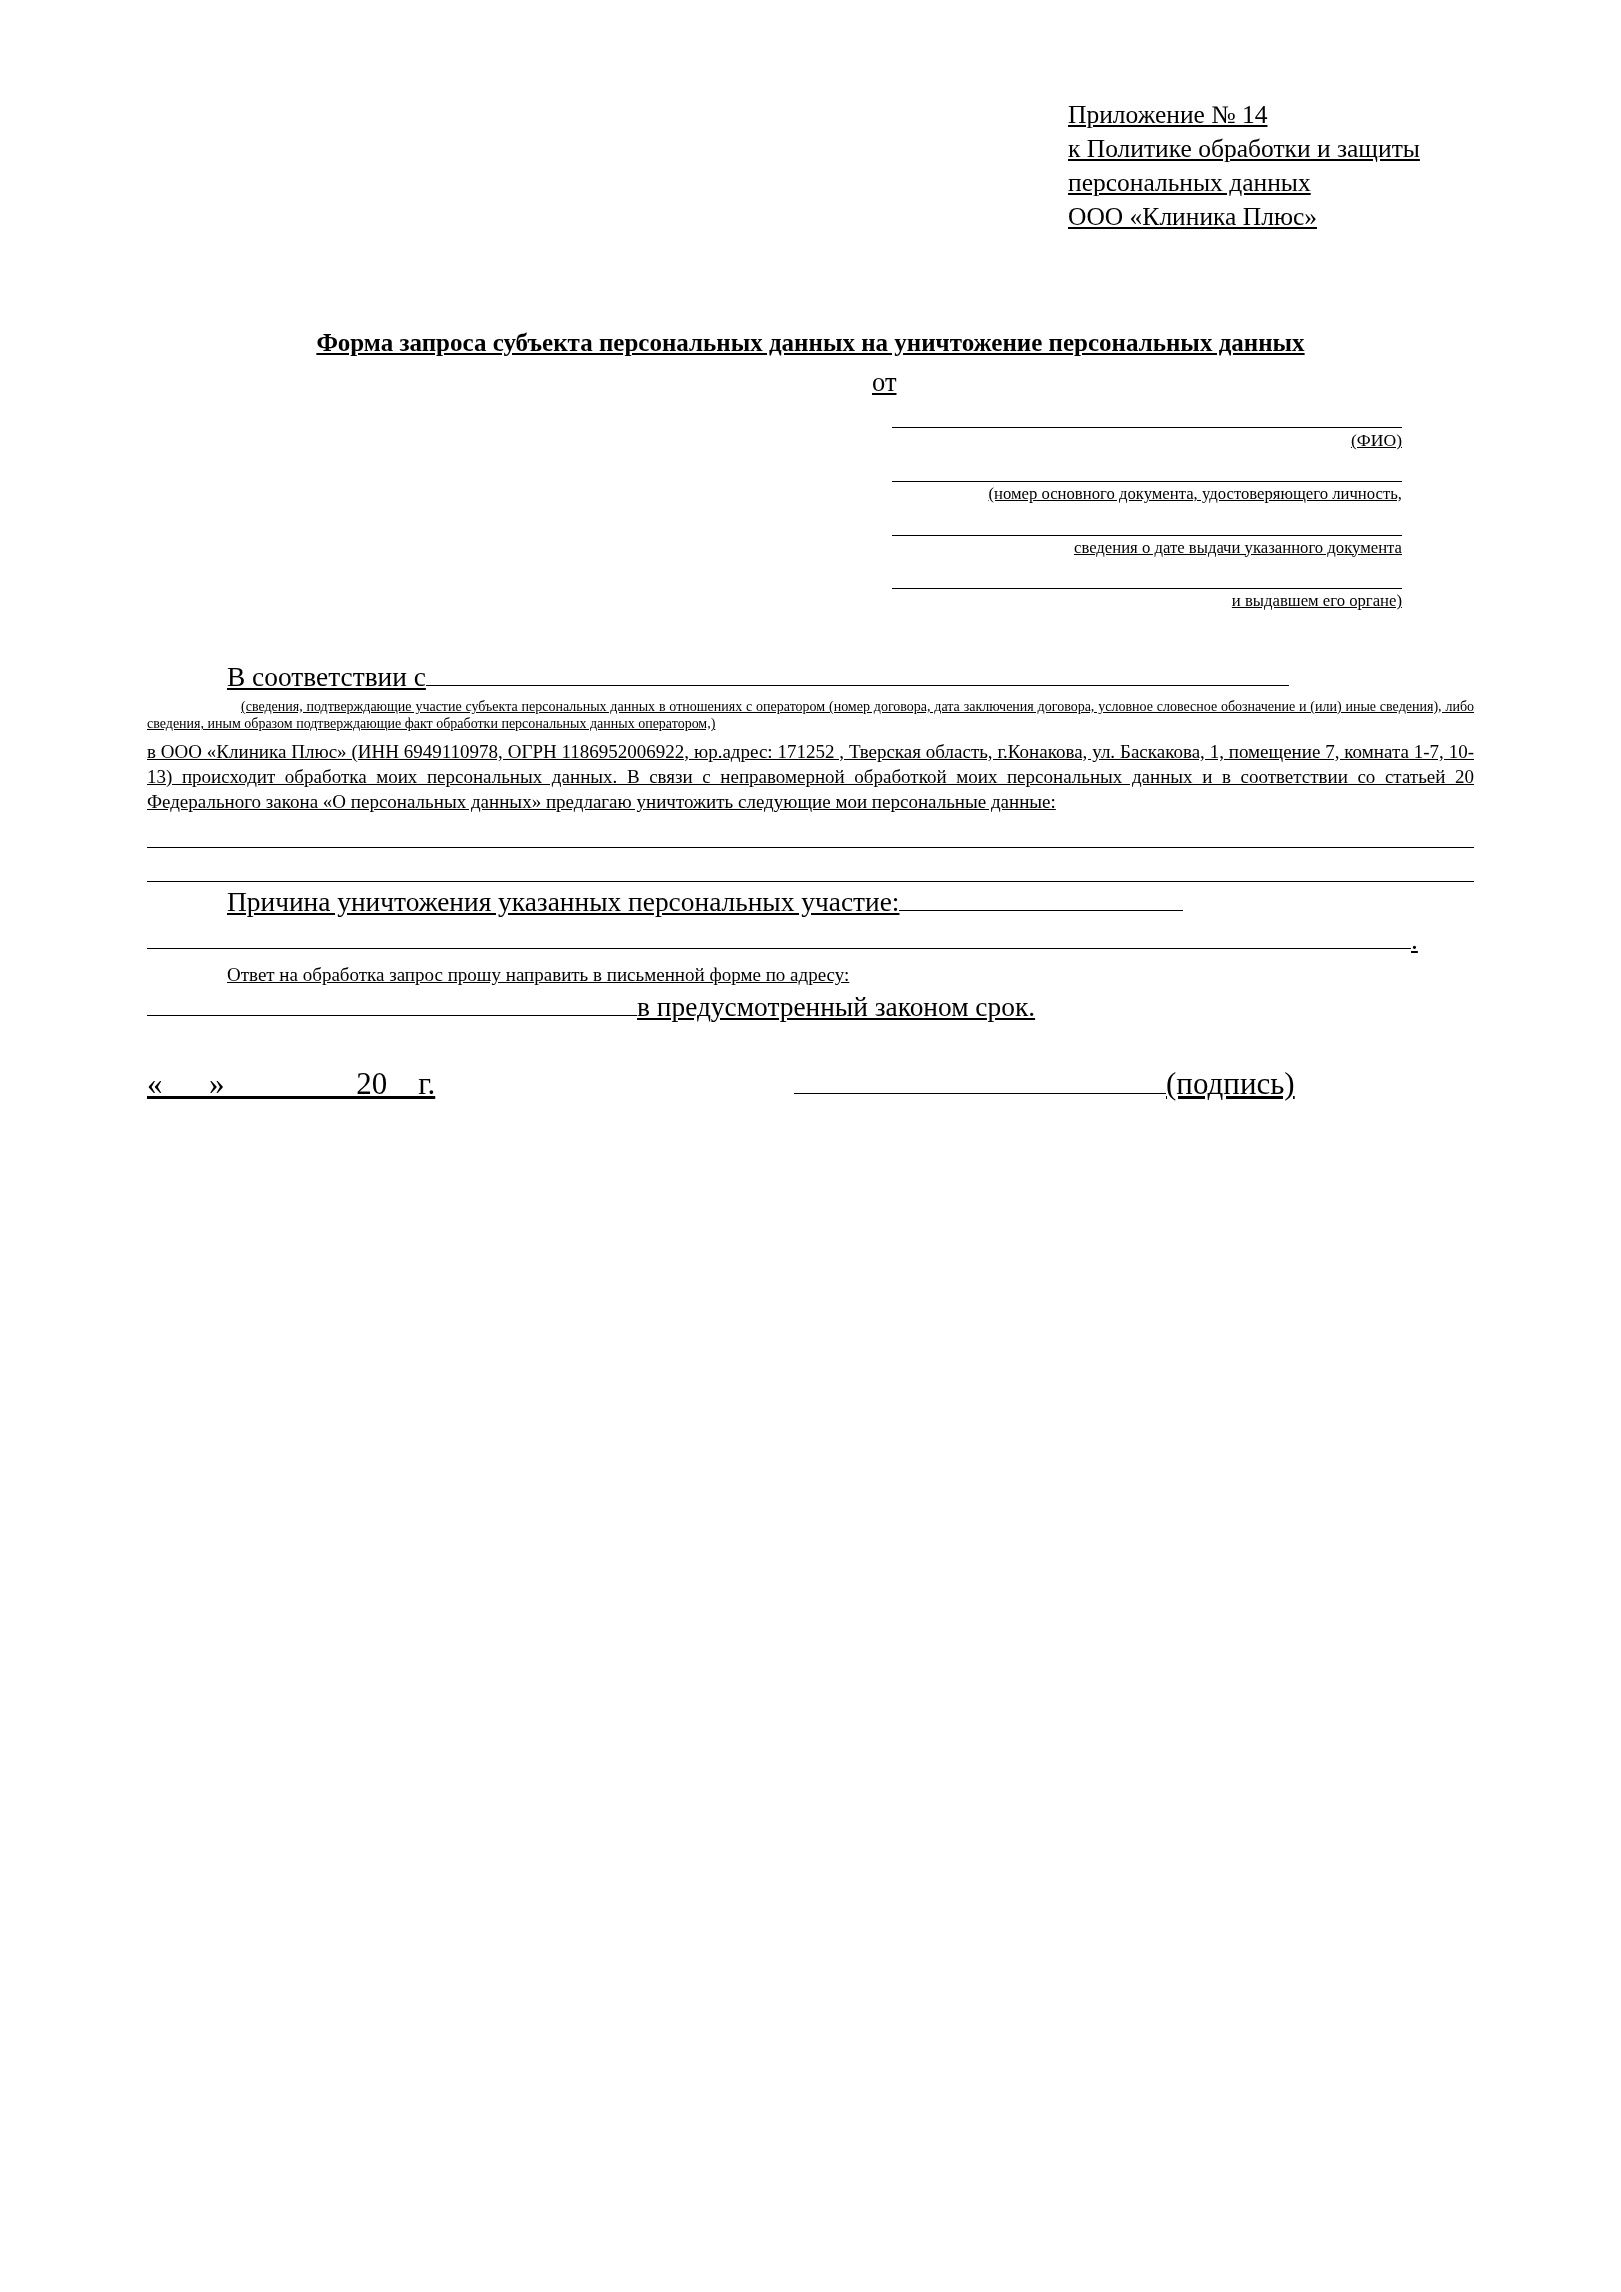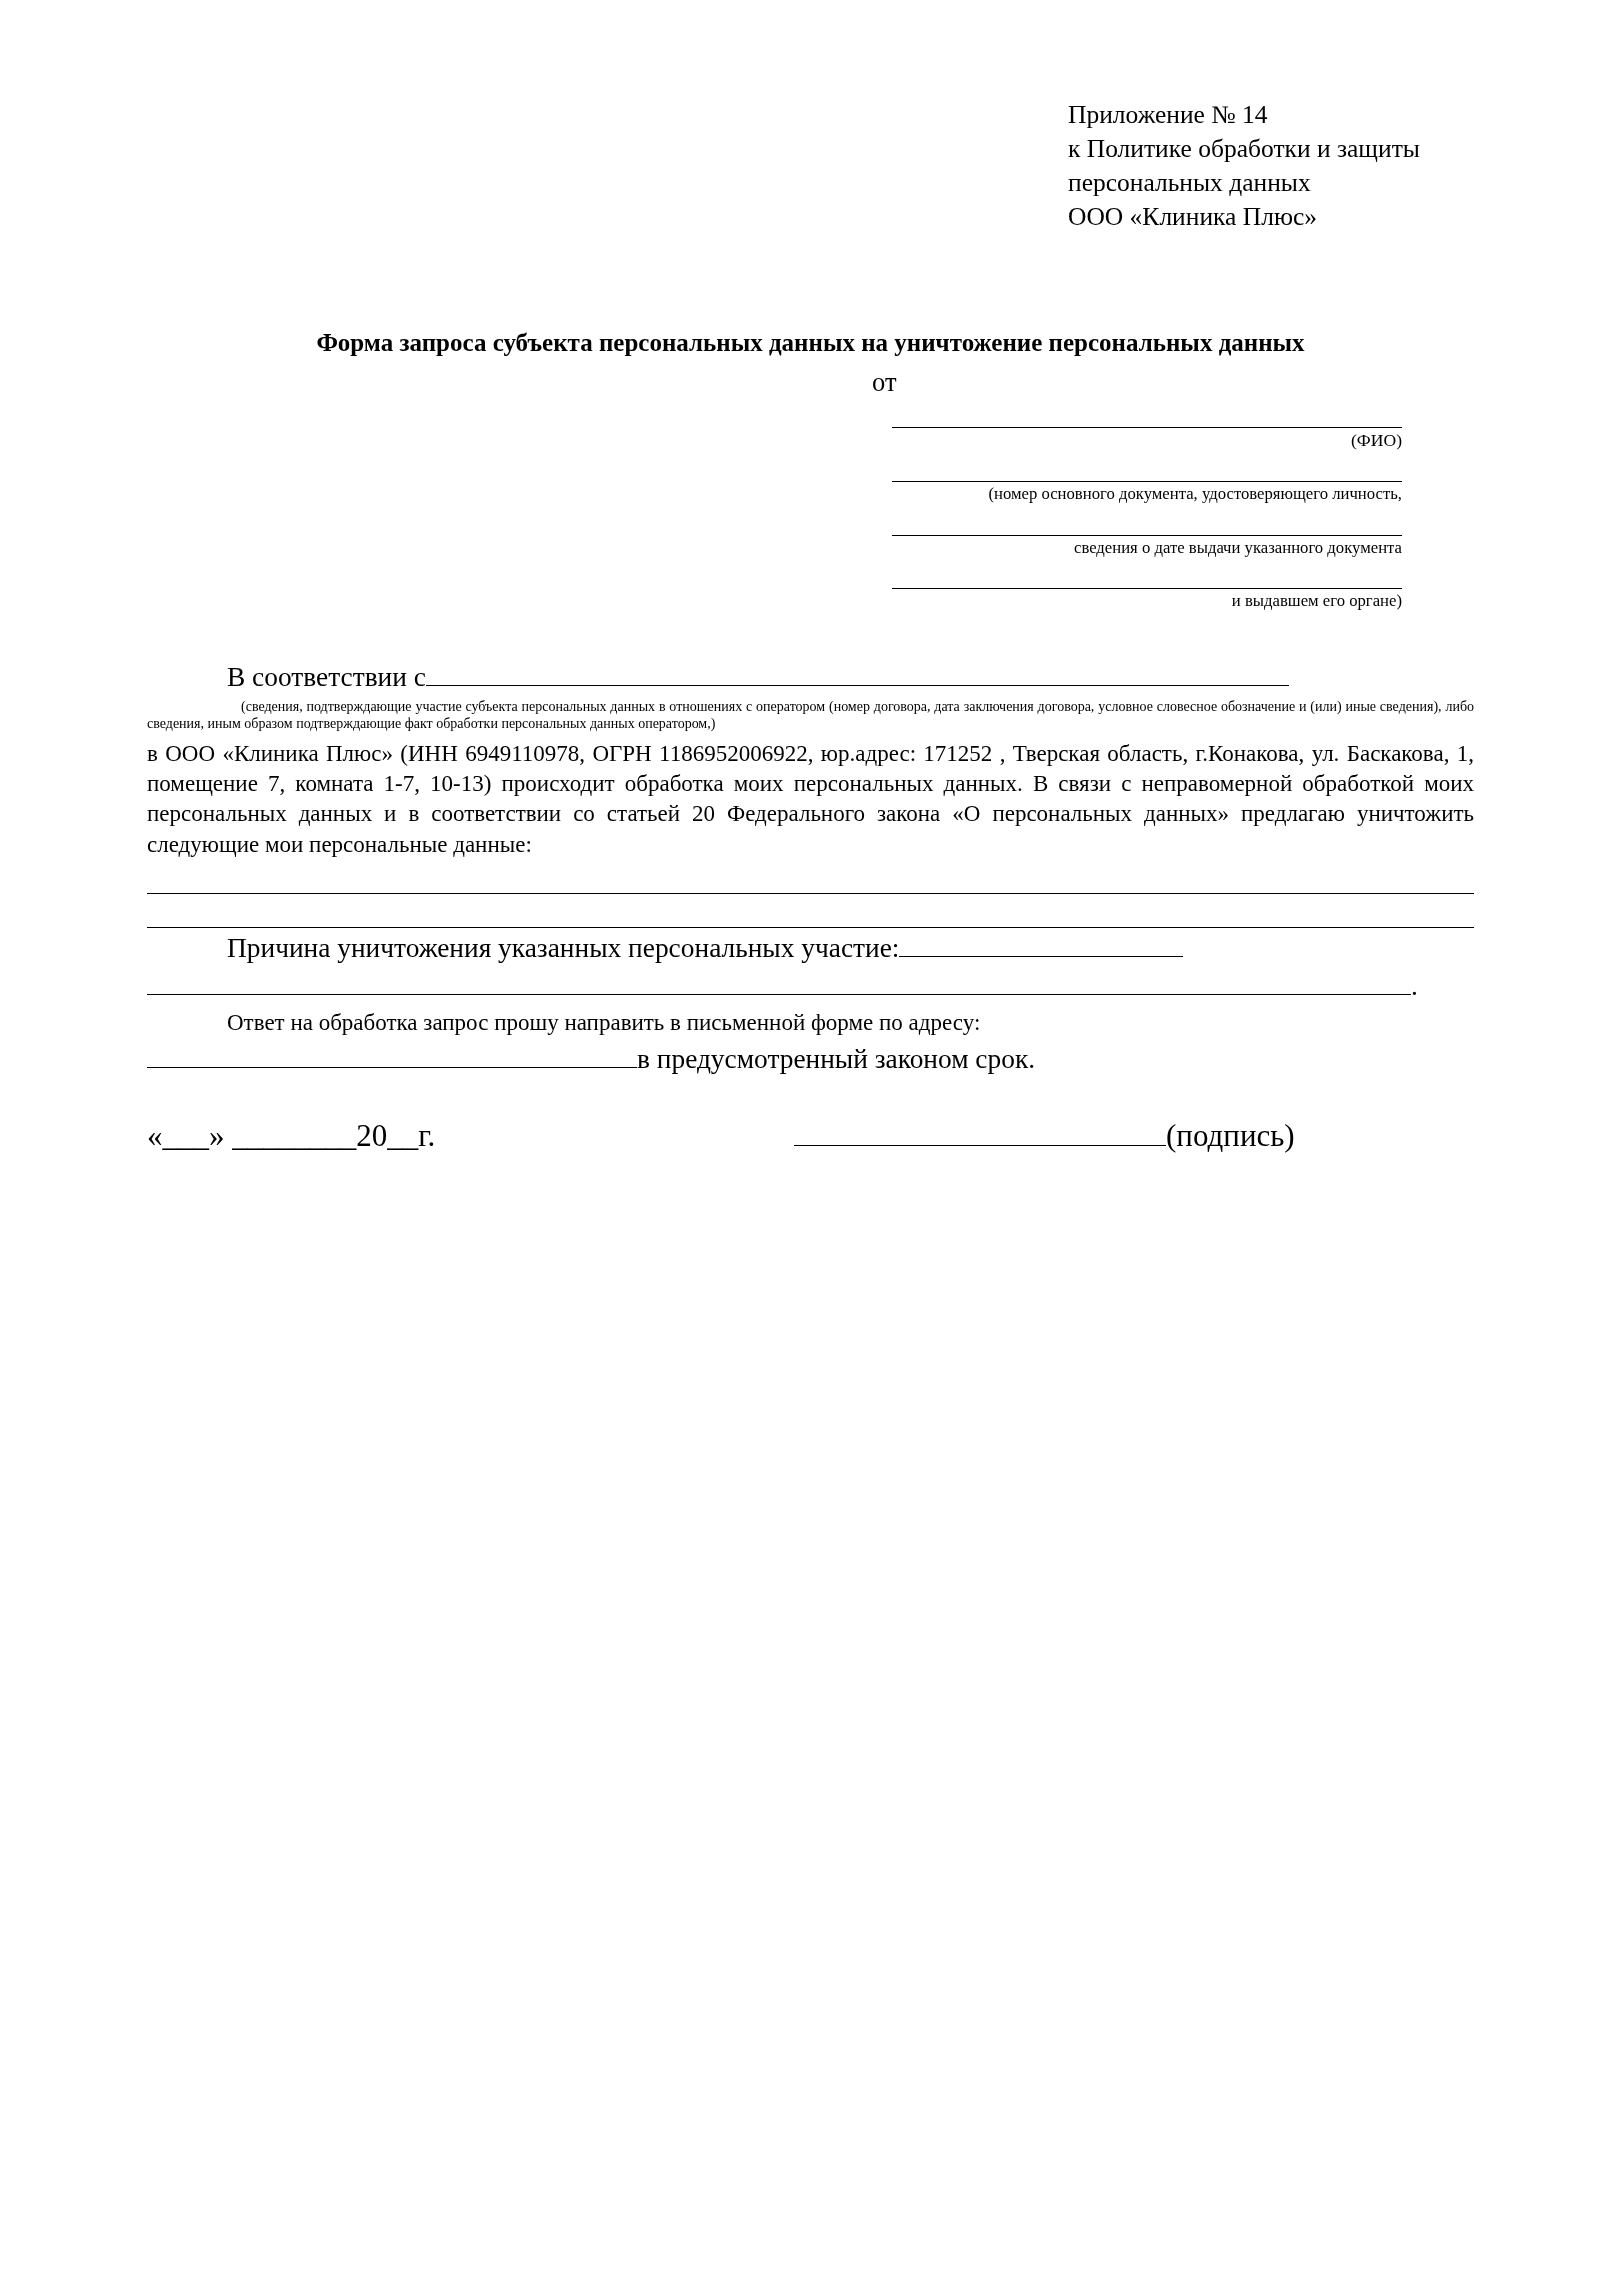--- a/index.html
+++ b/index.html
@@ -13,20 +13,21 @@
     font-family: "Liberation Serif", "DejaVu Serif", serif;
     color: #000000;
     position: relative;
   }
   .page {
     width: 1621px;
     height: 1644px;
     box-sizing: border-box;
     padding: 98px 147px 8px 147px;
     position: relative;
+    text-decoration: underline;
   }
 
   
   .header-block {
     margin-left: 921px;
     font-size: 25.5px;
     line-height: 1.33;
   }
   .header-block div {
     white-space: pre;
@@ -68,21 +69,21 @@
     text-align: right;
     font-size: 17.6px;
     line-height: 1.25;
     padding-top: 2px;
     margin-bottom: 3.9px;
   }
   .caption.small { font-size: 16.7px; }
 
   
   .body-para {
-    font-size: 23px;
+    font-size: 19px;
     line-height: 1.32;
     text-align: justify;
     margin-top: 5.9px;
   }
   .indent {
     display: inline-block;
     width: 80px;
   }
   .inline-rule {
     display: inline-block;

